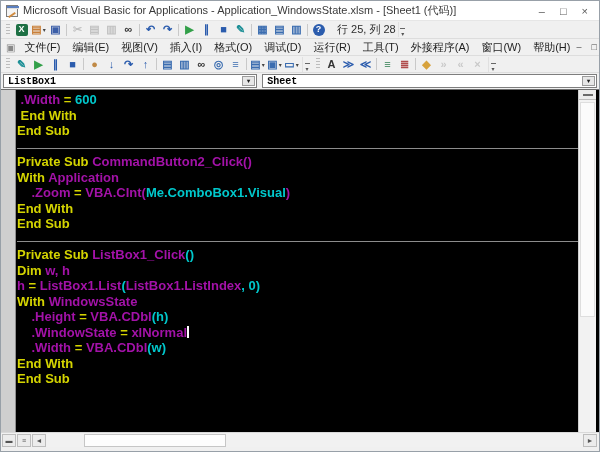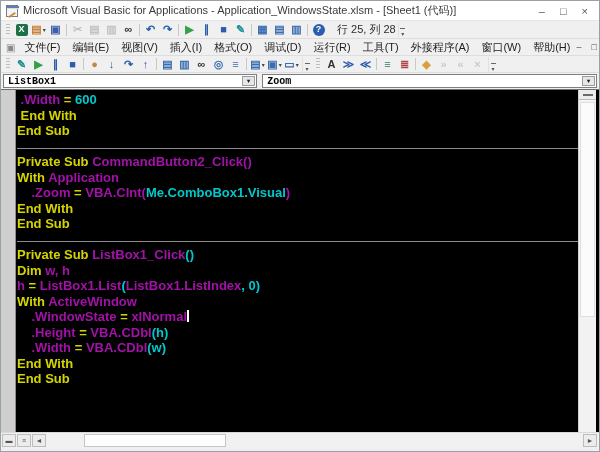--- a/index.html
+++ b/index.html
@@ -286,21 +286,21 @@
         <div class="cap"><span class="capbar"></span>▾</div>
       </div>
   </div>
 
   <div class="comborow">
     <div class="combo combo-object">
       <span>ListBox1</span>
       <span class="dropbtn">▼</span>
     </div>
     <div class="combo combo-proc">
-      <span>Zoom</span>
+      <span>Sheet</span>
       <span class="dropbtn">▼</span>
     </div>
   </div>
 
   <div class="editor">
     <div class="margin-strip"></div>
     <div class="code" id="code-lines">
         <div class="codeline"><span class="tok-p"> .Width </span><span class="tok-y">= </span><span class="tok-c">600</span></div>
         <div class="codeline"><span class="tok-y"> End With</span></div>
         <div class="codeline"><span class="tok-y">End Sub</span></div>
@@ -311,23 +311,23 @@
         <div class="codeline"><span class="tok-y">With </span><span class="tok-p">Application</span></div>
         <div class="codeline"><span class="tok-p">    .Zoom </span><span class="tok-y">= </span><span class="tok-p">VBA.CInt(</span><span class="tok-c">Me.ComboBox1.Visual</span><span class="tok-p">)</span></div>
         <div class="codeline"><span class="tok-y">End With</span></div>
         <div class="codeline"><span class="tok-y">End Sub</span></div>
         <div class="codesep">
           <div class="ln"></div>
         </div>
         <div class="codeline"><span class="tok-y">Private Sub </span><span class="tok-p">ListBox1_Click</span><span class="tok-c">()</span></div>
         <div class="codeline"><span class="tok-y">Dim </span><span class="tok-p">w, h</span></div>
         <div class="codeline"><span class="tok-p">h </span><span class="tok-y">= </span><span class="tok-p">ListBox1.List</span><span class="tok-c">(</span><span class="tok-p">ListBox1.ListIndex</span><span class="tok-c">, 0)</span></div>
-        <div class="codeline"><span class="tok-y">With </span><span class="tok-p">ActiveWindow</span></div>
+        <div class="codeline"><span class="tok-y">With </span><span class="tok-p">WindowsState</span></div>
+        <div class="codeline"><span class="tok-p">    .Height </span><span class="tok-y">= </span><span class="tok-p">VBA.CDbl</span><span class="tok-c">(h)</span></div>
         <div class="codeline"><span class="tok-p">    .WindowState </span><span class="tok-y">= </span><span class="tok-p">xlNormal</span><span class="caret"></span></div>
-        <div class="codeline"><span class="tok-p">    .Height </span><span class="tok-y">= </span><span class="tok-p">VBA.CDbl</span><span class="tok-c">(h)</span></div>
         <div class="codeline"><span class="tok-p">    .Width </span><span class="tok-y">= </span><span class="tok-p">VBA.CDbl</span><span class="tok-c">(w)</span></div>
         <div class="codeline"><span class="tok-y">End With</span></div>
         <div class="codeline"><span class="tok-y">End Sub</span></div>
       </div>
 
     <div class="watermark">
       <svg width="46" height="46" viewBox="0 0 46 46">
         <circle cx="23" cy="23" r="23" fill="#8f8f8f"></circle>
         <path d="M15.5 18.5a6.5 6.5 0 0 1 11 0" fill="none" stroke="#111" stroke-width="2.2" stroke-linecap="round"></path>
         <path d="M18.5 20.5a3.2 3.2 0 0 1 5 0" fill="none" stroke="#111" stroke-width="2" stroke-linecap="round"></path>

